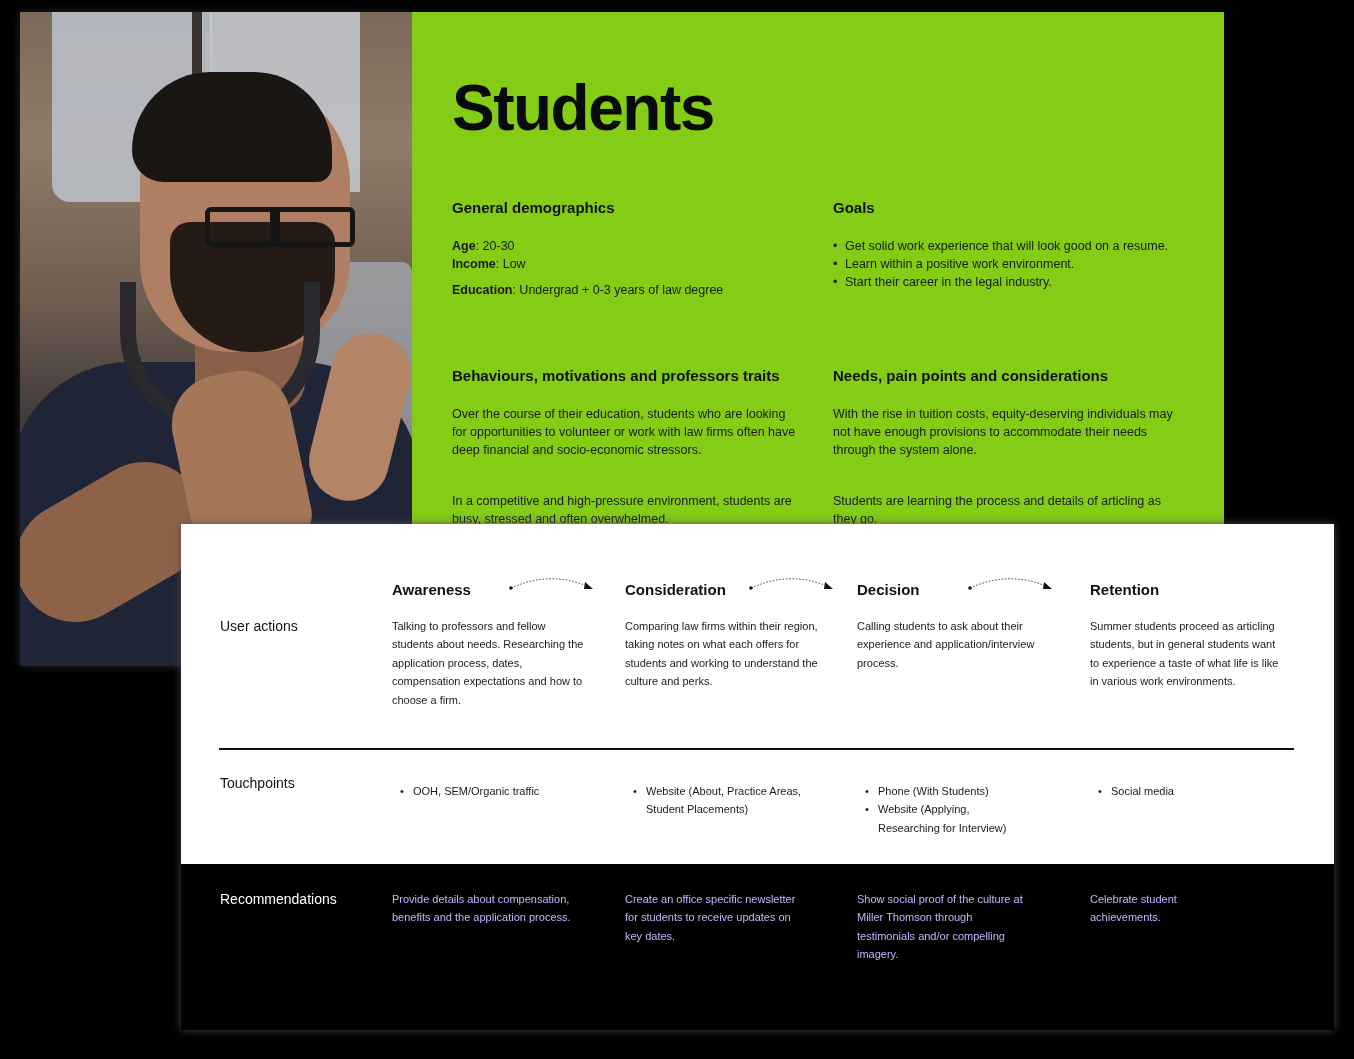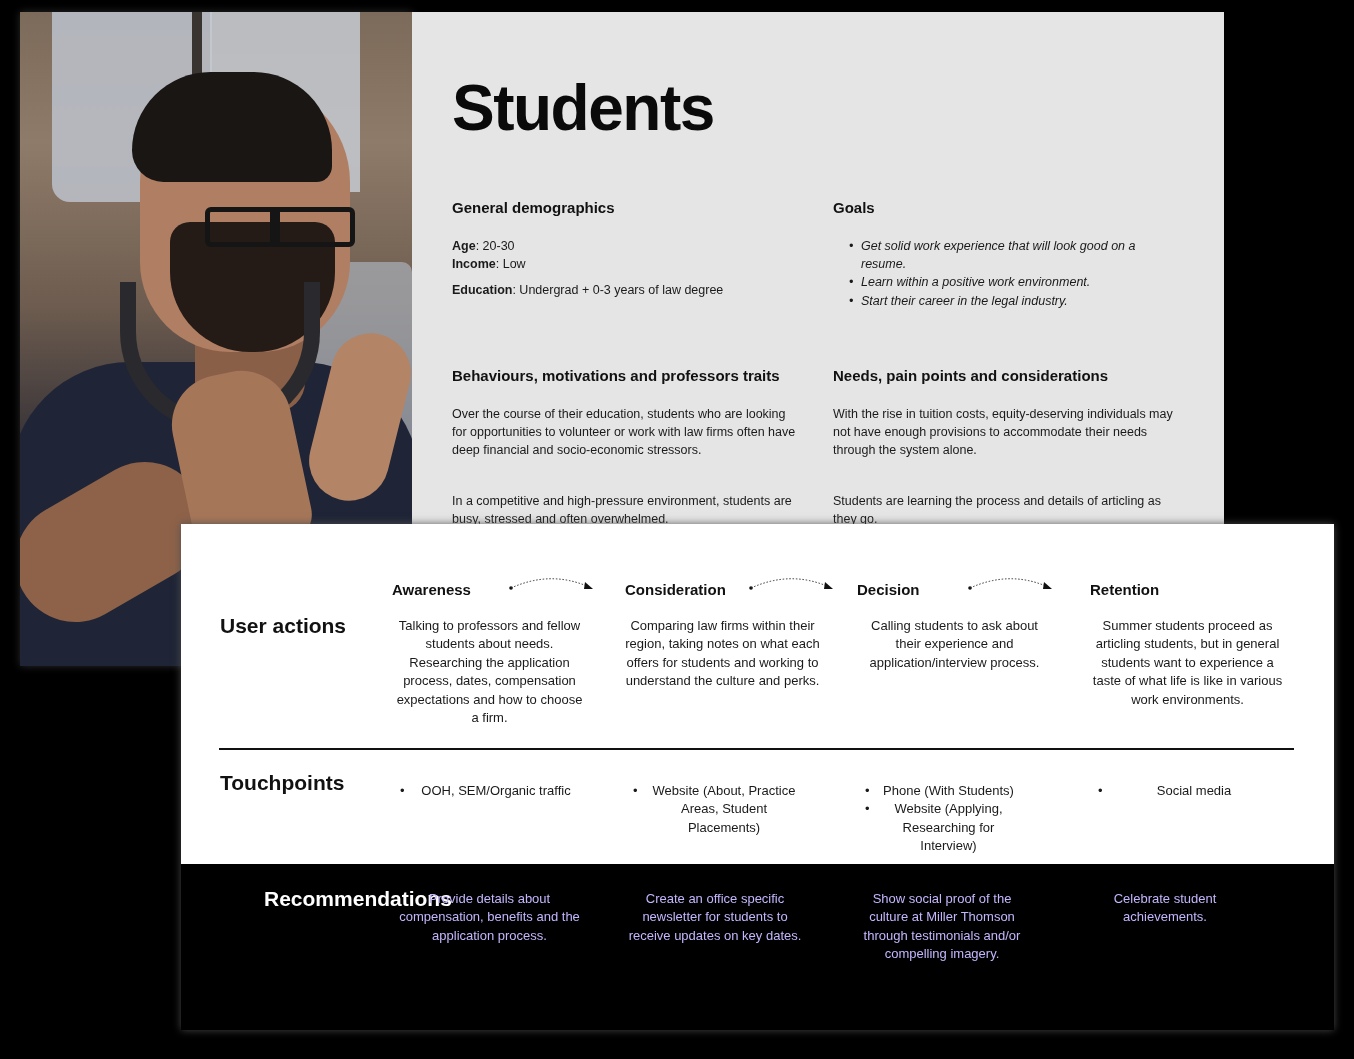--- a/index.html
+++ b/index.html
@@ -23,50 +23,50 @@
   .photo .hair { position:absolute; left:112px; top:60px; width:200px; height:110px; background:#1a1614; border-radius:100px 100px 20px 40px; }
   .photo .beard { position:absolute; left:150px; top:210px; width:165px; height:130px; background:#241a16; border-radius:20px 20px 80px 80px; }
   .photo .glasses { position:absolute; left:185px; top:195px; width:150px; height:40px; border:5px solid #151515; border-radius:6px; box-sizing:border-box; }
   .photo .glasses::after { content:""; position:absolute; left:60px; top:-5px; width:10px; height:40px; background:#151515; }
   .photo .headphones { position:absolute; left:100px; top:270px; width:200px; height:150px; border:16px solid #2a2a2e; border-top:none; border-radius:0 0 100px 100px; box-sizing:border-box; }
   .photo .hand-l { position:absolute; left:160px; top:360px; width:120px; height:180px; background:#a67659; border-radius:50px 50px 30px 30px; transform:rotate(-12deg); }
   .photo .hand-r { position:absolute; left:300px; top:320px; width:80px; height:170px; background:#b48466; border-radius:40px; transform:rotate(14deg); }
   .photo .arm { position:absolute; left:-10px; top:470px; width:200px; height:120px; background:#8e6249; border-radius:60px; transform:rotate(-30deg); }
 
   .profile-card {
-    position:absolute; left:412px; top:12px; width:812px; height:520px; background:#e5e5e5;
+    position:absolute; left:412px; top:12px; width:812px; height:520px; background:#84cc16;
   }
   .page-title { position:absolute; left:40px; top:64px; margin:0; font-size:64px; font-weight:700; letter-spacing:-1.5px; color:#0a0a0a; line-height:1; }
   .section { position:absolute; width:350px; }
   .section h2 { margin:0 0 20px 0; font-size:15px; font-weight:700; color:#111; line-height:18px; }
   .section p, .section li { font-size:12.5px; line-height:18.2px; color:#1a1a1a; margin:0; }
   .section p + p { margin-top:32px; }
-  .section ul { list-style:none; padding:0; margin:16px;font-style:italic; }
+  .section ul { list-style:none; padding:0; margin:0; }
   .section li { position:relative; padding-left:12px; }
   .section li::before { content:"•"; position:absolute; left:0; top:0; }
   .sec-demo { left:40px; top:187px; }
   .sec-goals { left:421px; top:187px; }
   .sec-behav { left:40px; top:355px; }
   .sec-needs { left:421px; top:355px; }
   b.k { font-weight:700; }
 
   
   .journey-card {
     position:absolute; left:181px; top:524px; width:1153px; height:506px; background:#000;
     box-shadow:0 0 8px rgba(80,80,80,.9);
   }
   .journey-white { position:absolute; left:0; top:0; width:1153px; height:340px; background:#fff; }
-  .row-label { position:absolute; left:39px; font-size:21px; font-weight:700; line-height:18px; }
+  .row-label { position:absolute; left:39px; font-size:14px; font-weight:400; line-height:18px; }
   .stage-title { position:absolute; top:57px; font-size:15px; font-weight:700; color:#111; line-height:18px; }
-  .cell { position:absolute; width:195px; font-size:13px; line-height:18.4px; color:#1a1a1a;text-align:center; }
+  .cell { position:absolute; width:195px; font-size:11px; line-height:18.4px; color:#1a1a1a; }
   .cell ul { list-style:none; padding:0; margin:8px; }
   .cell li { position:relative; padding-left:13px; }
   .cell li::before { content:"•"; position:absolute; left:0; }
   .divider { position:absolute; left:38px; top:224px; width:1075px; height:1.5px; background:#111; }
-  .rec-label { color:#fff; top:366px;margin-left:44px; }
+  .rec-label { color:#fff; top:366px; }
   .rec-cell { color:#c4b5fd; top:366px; }
   .arrow { position:absolute; top:48px; width:90px; height:24px; }
 </style>
 </head>
 <body>
 
 <div class="photo" title="Young man with glasses and beard holding headphones around his neck">
   <div class="bg-window"></div>
   <div class="bg-frame"></div>
   <div class="bg-window2"></div>

